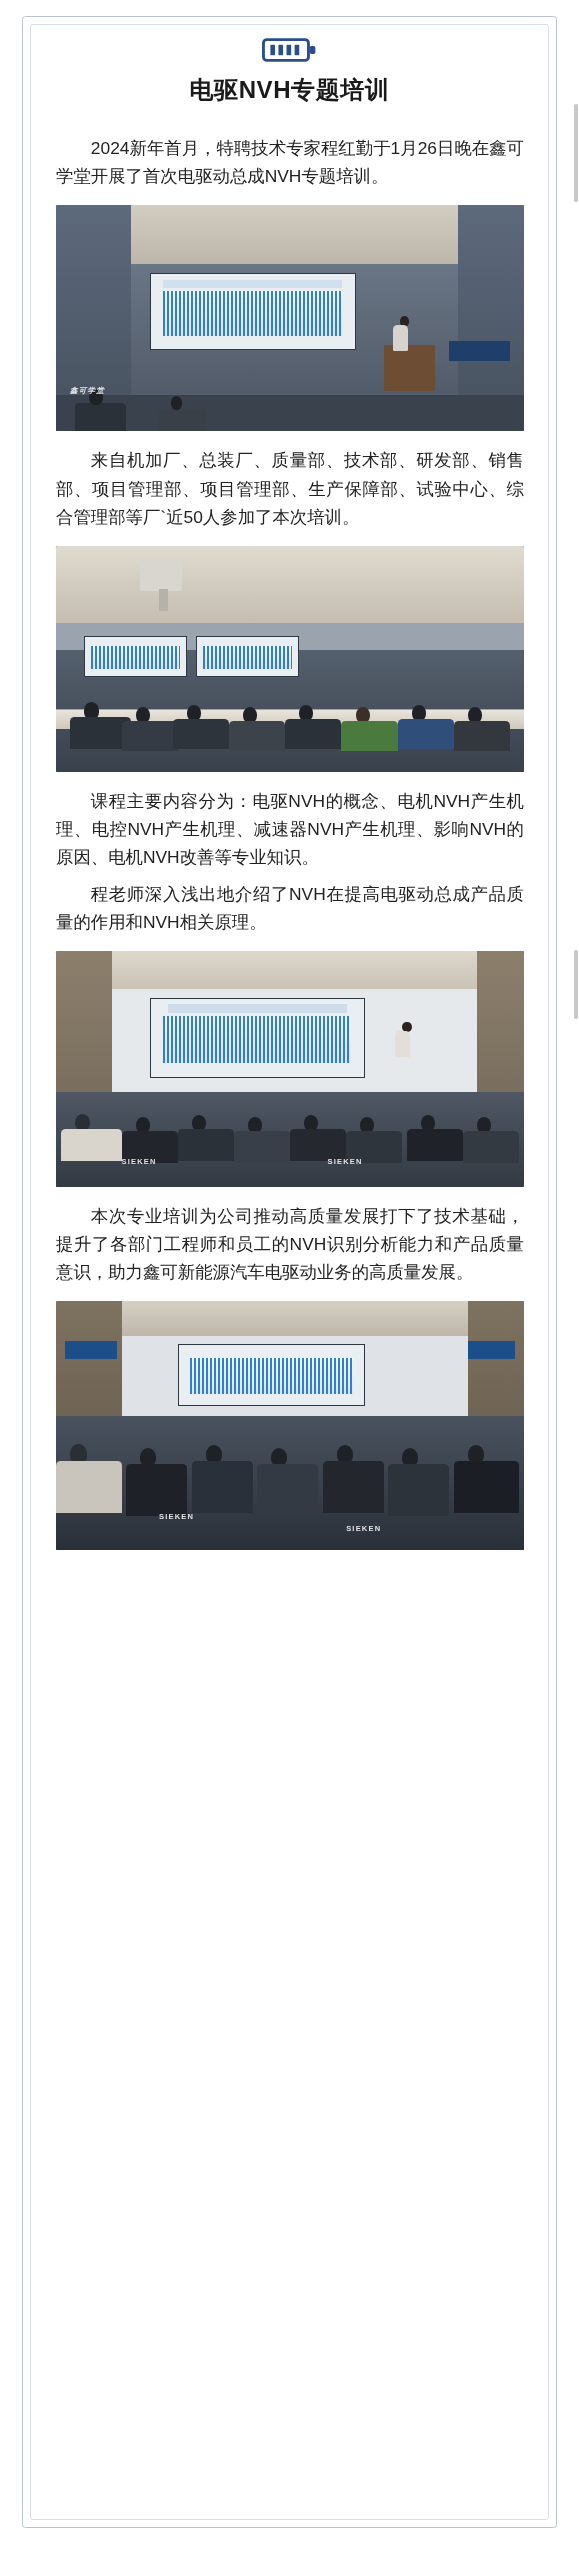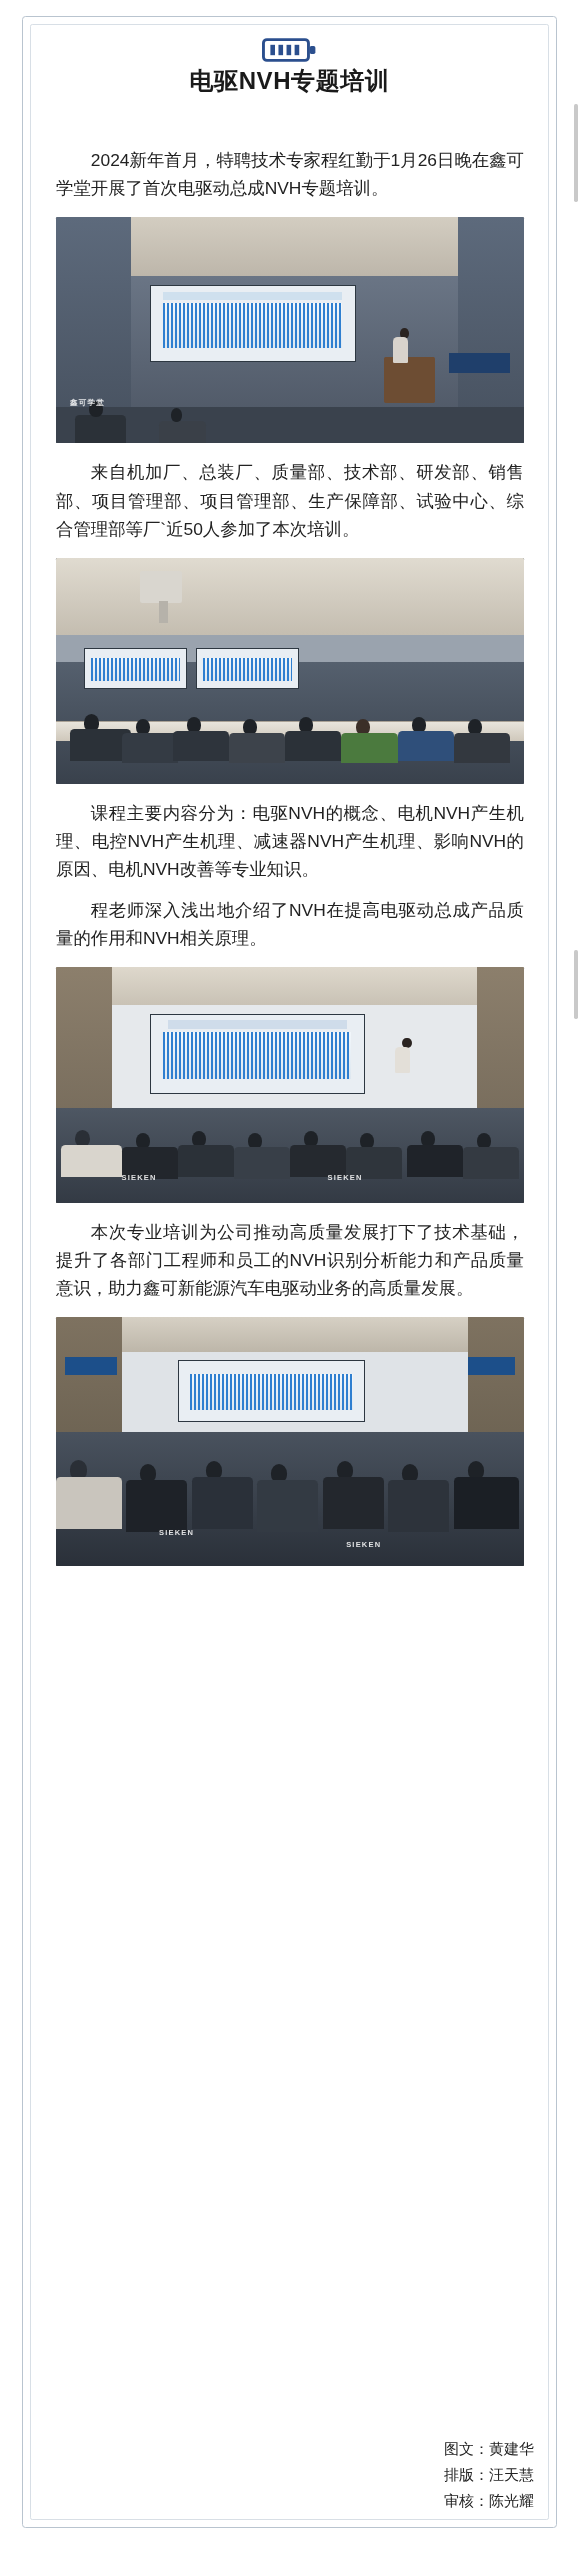--- a/index.html
+++ b/index.html
@@ -56,21 +56,21 @@
     left: 50%;
     transform: translateX(-50%);
     top: 35px;
     width: 60px;
     height: 30px;
   }
   .logo svg { display: block; }
 
   .title {
     position: absolute;
-    top: 65px;
+    top: 74px;
     left: 0;
     width: 579px;
     text-align: center;
     font-size: 24px;
     font-weight: bold;
     color: #1a1a1a;
     letter-spacing: 0.6px;
   }
 
   .content {
@@ -80,21 +80,20 @@
     width: 468px;
   }
 
   .para {
     font-size: 17.4px;
     line-height: 1.62;
     color: #222222;
     text-indent: 2em;
     text-align: justify;
     margin-bottom: 8px;
-    margin-top: 12px;
   }
 
   .photo {
     width: 468px;
     margin: 15px 0 15px 0;
     border-radius: 1.2px;
     position: relative;
     overflow: hidden;
     background: #4a5360;
   }
@@ -228,21 +227,21 @@
       <div class="speaker-head" style="left:73.5%; top:49%;"></div>
       <div class="speaker-body" style="left:72%; top:53%;"></div>
       <div class="banner" style="left:84%; top:60%; width:13%; height:9%;">&nbsp;</div>
       <div class="floor" style="height:16%;"></div>
       <div class="audience" style="height:20%;">
         <div class="body-b" style="left:4%;bottom:0;width:11%;height:62%;"></div>
         <div class="head" style="left:7%;bottom:58%;width:14px;height:16px;"></div>
         <div class="body-b" style="left:22%;bottom:0;width:10%;height:50%;background:#3a4048;"></div>
         <div class="head" style="left:24.5%;bottom:47%;width:11.6px;height:14px;"></div>
       </div>
-      <div class="sieken" style="left:3%; top:80%;">鑫可学堂</div>
+      <div class="sieken" style="left:3%; top:80%;font-style:italic;">鑫可学堂</div>
     </div>
 
     <p class="para">来自机加厂、总装厂、质量部、技术部、研发部、销售部、项目管理部、项目管理部、生产保障部、试验中心、综合管理部等厂`近50人参加了本次培训。</p>
 
     <div class="photo photo-2">
       <div class="ceiling" style="height:34%; background:linear-gradient(#e0dbd0,#c4bdb0);"></div>
       <div style="position:absolute;left:0;top:34%;width:100%;height:12%;background:#9aa3ae;"></div>
       <div style="position:absolute;left:0;top:46%;width:100%;bottom:0;background:linear-gradient(180deg,#55606e,#39414c);"></div>
       <div style="position:absolute;left:18%;top:6%;width:9%;height:14%;background:#d9d6cf;border-radius:2.3px;"></div>
       <div style="position:absolute;left:22%;top:19%;width:2%;height:10%;background:#b6b2aa;"></div>
@@ -338,20 +337,15 @@
         <div class="body-b" style="left:71%;bottom:24%;width:13%;height:36%;background:#2d333b;"></div>
         <div class="head" style="left:88%;bottom:60%;width:16px;height:18.5px;"></div>
         <div class="body-b" style="left:85%;bottom:26%;width:14%;height:36%;background:#1b1f25;"></div>
       </div>
       <div class="sieken" style="left:22%; bottom:12%;">SIEKEN</div>
       <div class="sieken" style="left:62%; bottom:7%;">SIEKEN</div>
     </div>
 
   </div>
 
-  <div class="credits">
-    <div class="credit-line">图文：黄建华</div>
-    <div class="credit-line">排版：汪天慧</div>
-    <div class="credit-line">审核：陈光耀</div>
-  </div>
 
 </div>
 
 
 </body></html>

